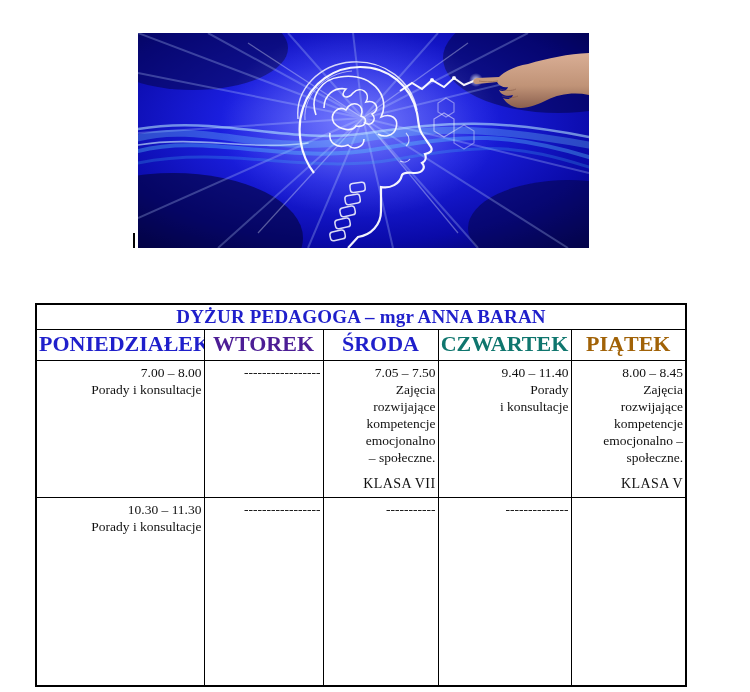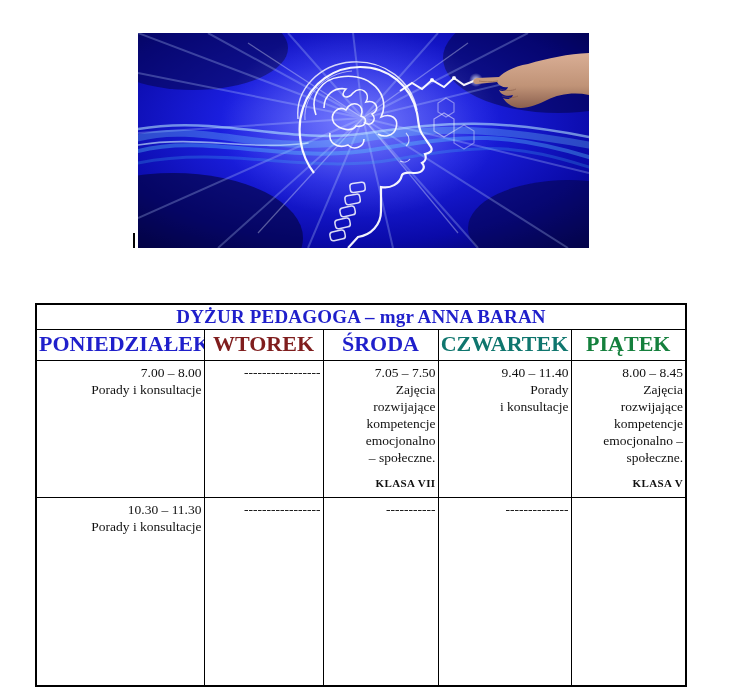--- a/index.html
+++ b/index.html
@@ -60,25 +60,24 @@
   tr.row1 { height: 137px; }
   tr.row2 { height: 188px; }
   .schedule tbody td {
     font-size: 13.5px;
     color: #111;
     padding-top: 3px;
     text-align: right;
   }
   .cell-line { line-height: 17px; }
   .cell-footer {
-    font-size: 11px;
+    font-size: 14px;
     letter-spacing: .4px;
     margin-top: 11px;
     line-height: 13px;
-    font-weight: bold;
   }
 </style>
 </head>
 <body>
 
 <div class="page">
 
   <span class="cursor-mark"></span>
 
   <div class="hero">
@@ -204,24 +203,24 @@
       <col style="width:115px">
       <col style="width:133px">
       <col style="width:115px">
     </colgroup>
     <thead>
       <tr class="title-row">
         <td colspan="5" style="color:#1f1fcb">DYŻUR PEDAGOGA – mgr ANNA BARAN</td>
       </tr>
       <tr class="days-row">
         <th style="color:#1f1fcb">PONIEDZIAŁEK</th>
-        <th style="color:#7f1d1d">WTOREK</th>
+        <th style="color:#4c1d95">WTOREK</th>
         <th style="color:#1f1fcb">ŚRODA</th>
         <th style="color:#0f766e">CZWARTEK</th>
-        <th style="color:#15803d">PIĄTEK</th>
+        <th style="color:#a16207">PIĄTEK</th>
       </tr>
     </thead>
     <tbody id="grid-body">
         <tr class="row1">
           <td>
             <div class="cell-line">7.00 – 8.00</div>
             <div class="cell-line">Porady i konsultacje</div>
           </td>
           <td>
             <div class="cell-line">-----------------</div>

